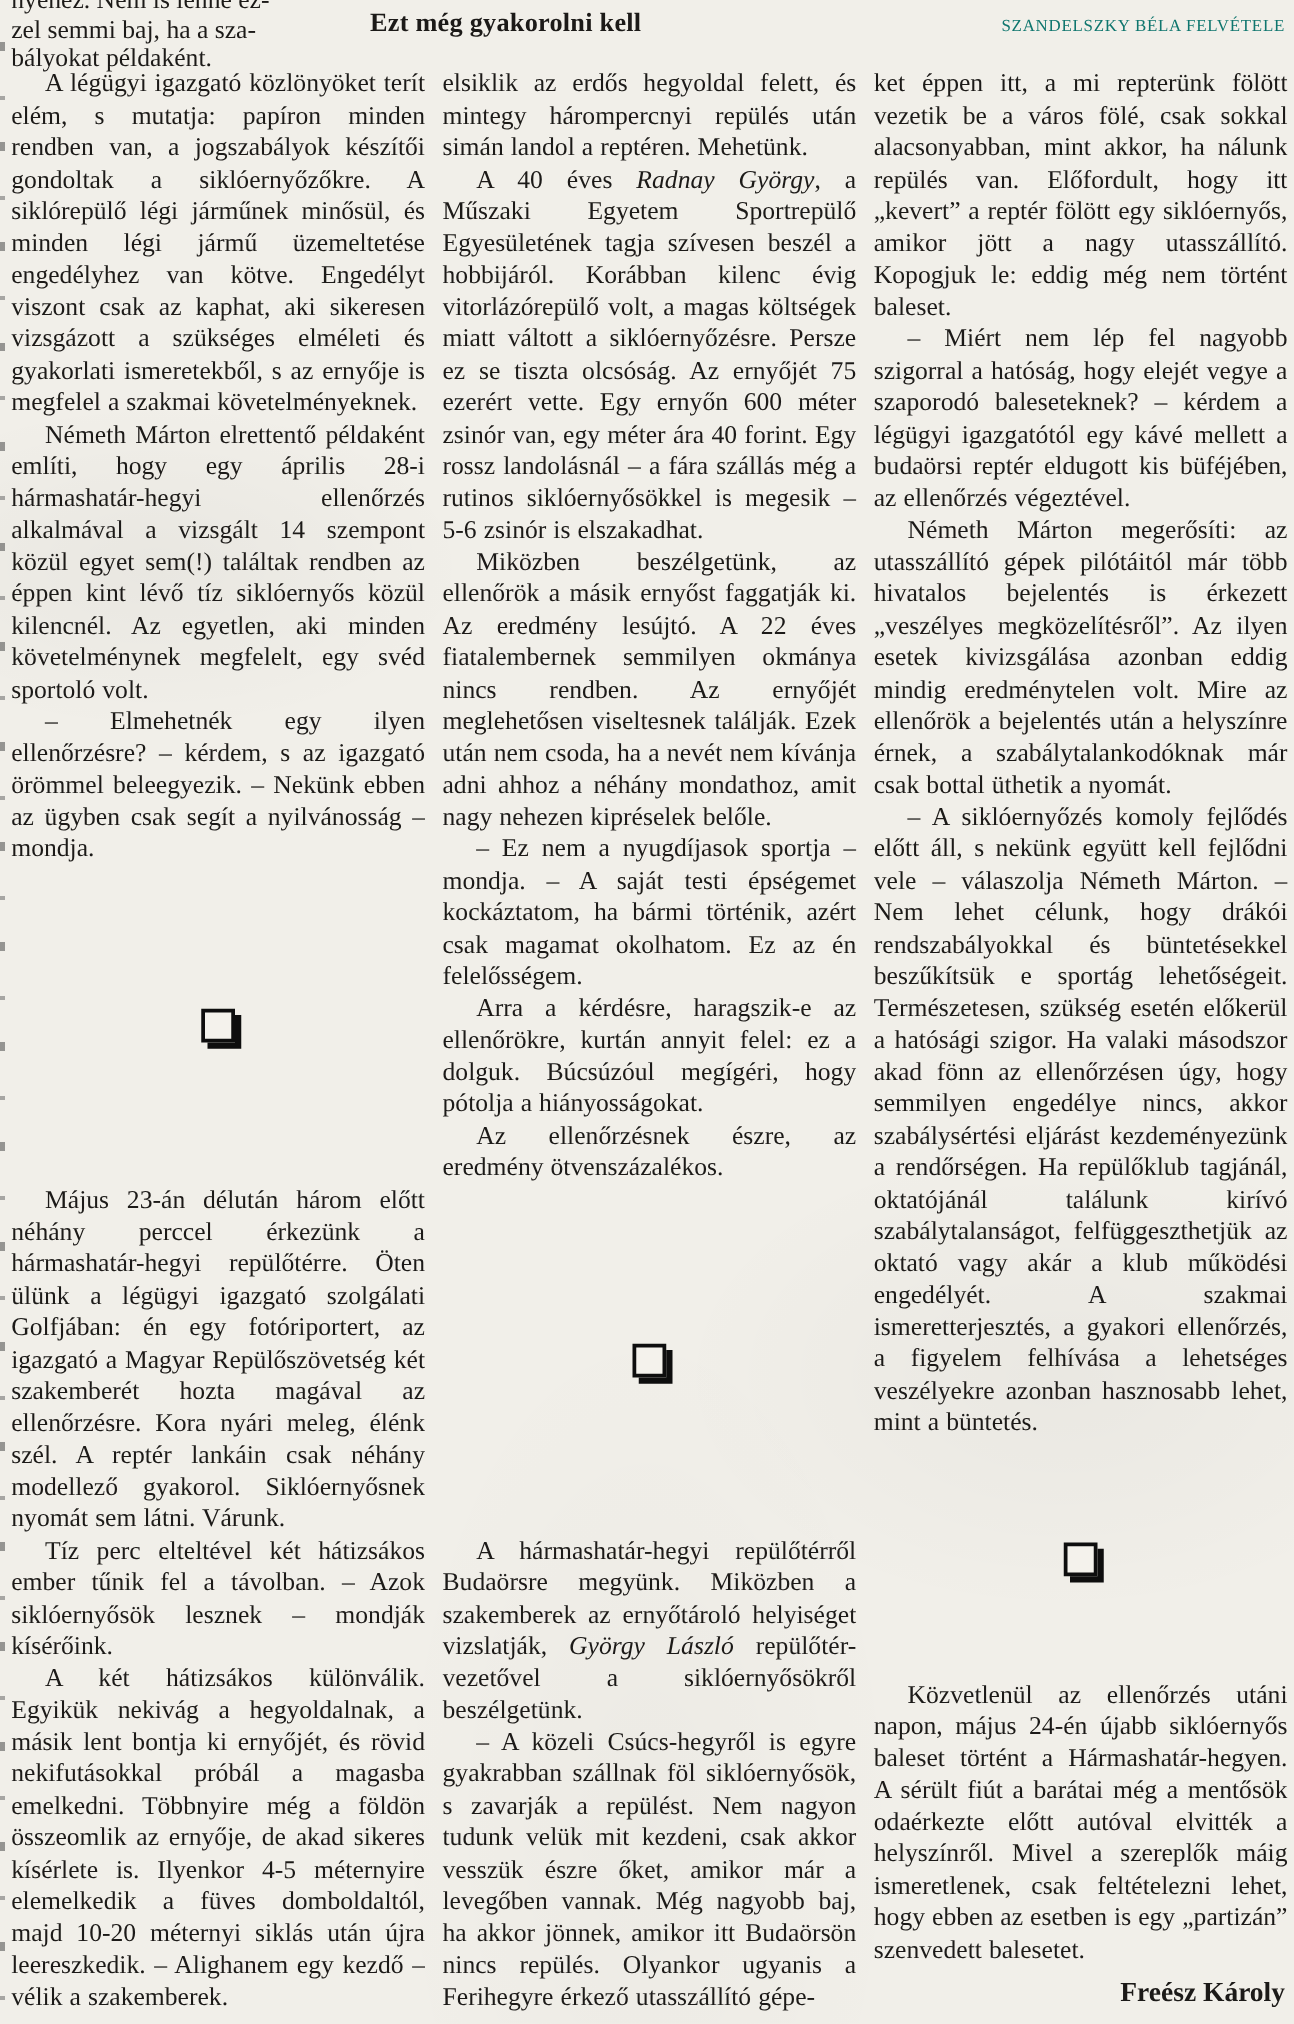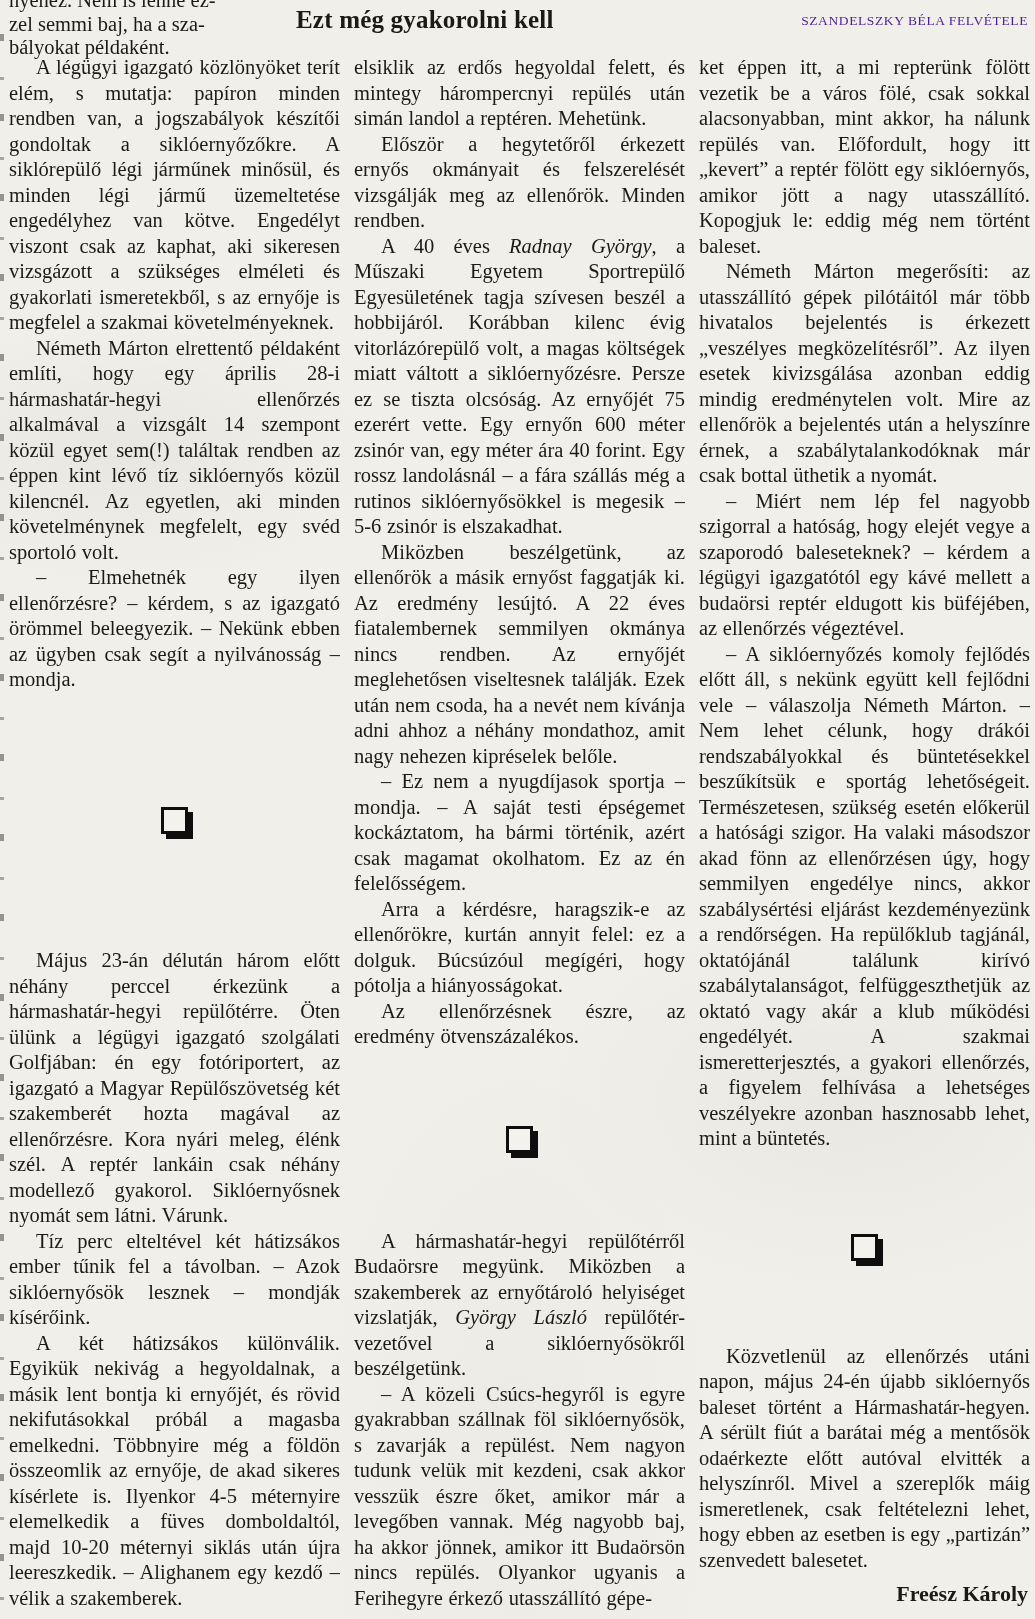--- a/index.html
+++ b/index.html
@@ -21,23 +21,23 @@
       transparent 0 34px, #4a4a4a 34px 41px, transparent 41px 77px, #6a6a6a 77px 80px);
   }
   .page { position:relative; padding:0 5px 0 9px; }
 
   
   .top-strip { position:relative; height:55px; }
   .continuation { position:absolute; left:0; top:-11px; width:282px;
     font-size:20.5px; line-height:23.5px; text-align:justify; }
   .continuation div { white-space:nowrap; overflow:hidden; }
   .photo-caption { position:absolute; left:287px; top:6px;
-    font-weight:bold; font-size:25px; letter-spacing:.2px; }
+    font-weight:bold; font-size:21px; letter-spacing:.2px; }
   .photo-credit { position:absolute; right:2px; top:13px;
-    font-size:13.5px; letter-spacing:.6px; font-weight:500; color:#4c1d95; }
+    font-size:13.5px; letter-spacing:.6px; font-weight:500; color:#0f766e; }
 
   
   .columns { display:flex; gap:14px; align-items:center; }
   .col { width:331px; height:1556px; overflow:hidden;
     display:flex; flex-direction:column; }
   p.para { margin:0; font-size:20.5px; line-height:25.5px;
     text-align:justify; text-indent:27px; word-spacing:.5px; }
   p.para.noindent { text-indent:0; }
   .italic { font-style:italic; }
   .break-wrap { flex:1 1 46px; min-height:46px;
@@ -71,36 +71,35 @@
         <p class="para"><span>– Elmehetnék egy ilyen ellenőrzésre? – kérdem, s az igazgató örömmel beleegyezik. – Nekünk ebben az ügyben csak segít a nyilvánosság – mondja.</span></p>
         <div class="break-wrap">
           <div class="break-square"></div>
         </div>
         <p class="para"><span>Május 23-án délután három előtt néhány perccel érkezünk a hármashatár-hegyi repülőtérre. Öten ülünk a légügyi igazgató szolgálati Golfjában: én egy fotóriportert, az igazgató a Magyar Repülőszövetség két szakemberét hozta magával az ellenőrzésre. Kora nyári meleg, élénk szél. A reptér lankáin csak néhány modellező gyakorol. Siklóernyősnek nyomát sem látni. Várunk.</span></p>
         <p class="para"><span>Tíz perc elteltével két hátizsákos ember tűnik fel a távolban. – Azok siklóernyősök lesznek – mondják kísérőink.</span></p>
         <p class="para"><span>A két hátizsákos különválik. Egyikük nekivág a hegyoldalnak, a másik lent bontja ki ernyőjét, és rövid nekifutásokkal próbál a magasba emelkedni. Többnyire még a földön összeomlik az ernyője, de akad sikeres kísérlete is. Ilyenkor 4-5 méternyire elemelkedik a füves domboldaltól, majd 10-20 méternyi siklás után újra leereszkedik. – Alighanem egy kezdő – vélik a szakemberek.</span></p>
       </div>
       <div class="col">
         <p class="para noindent"><span>elsiklik az erdős hegyoldal felett, és mintegy hárompercnyi repülés után simán landol a reptéren. Mehetünk.</span></p>
-        <p class="para"><span>Először a hegytetőről érkezett ernyős okmányait és felszerelését vizsgálják meg az ellenőrök. Minden rendben.</span></p>
         <p class="para"><span>A 40 éves </span><span class="italic">Radnay György</span><span>, a Műszaki Egyetem Sportrepülő Egyesületének tagja szívesen beszél a hobbijáról. Korábban kilenc évig vitorlázórepülő volt, a magas költségek miatt váltott a siklóernyőzésre. Persze ez se tiszta olcsóság. Az ernyőjét 75 ezerért vette. Egy ernyőn 600 méter zsinór van, egy méter ára 40 forint. Egy rossz landolásnál – a fára szállás még a rutinos siklóernyősökkel is megesik – 5-6 zsinór is elszakadhat.</span></p>
         <p class="para"><span>Miközben beszélgetünk, az ellenőrök a másik ernyőst faggatják ki. Az eredmény lesújtó. A 22 éves fiatalembernek semmilyen okmánya nincs rendben. Az ernyőjét meglehetősen viseltesnek találják. Ezek után nem csoda, ha a nevét nem kívánja adni ahhoz a néhány mondathoz, amit nagy nehezen kipréselek belőle.</span></p>
         <p class="para"><span>– Ez nem a nyugdíjasok sportja – mondja. – A saját testi épségemet kockáztatom, ha bármi történik, azért csak magamat okolhatom. Ez az én felelősségem.</span></p>
         <p class="para"><span>Arra a kérdésre, haragszik-e az ellenőrökre, kurtán annyit felel: ez a dolguk. Búcsúzóul megígéri, hogy pótolja a hiányosságokat.</span></p>
         <p class="para"><span>Az ellenőrzésnek észre, az eredmény ötvenszázalékos.</span></p>
         <div class="break-wrap">
           <div class="break-square"></div>
         </div>
         <p class="para"><span>A hármashatár-hegyi repülőtérről Budaörsre megyünk. Miközben a szakemberek az ernyőtároló helyiséget vizslatják, </span><span class="italic">György László</span><span> repülőtér-vezetővel a siklóernyősökről beszélgetünk.</span></p>
         <p class="para"><span>– A közeli Csúcs-hegyről is egyre gyakrabban szállnak föl siklóernyősök, s zavarják a repülést. Nem nagyon tudunk velük mit kezdeni, csak akkor vesszük észre őket, amikor már a levegőben vannak. Még nagyobb baj, ha akkor jönnek, amikor itt Budaörsön nincs repülés. Olyankor ugyanis a Ferihegyre érkező utasszállító gépe-</span></p>
       </div>
       <div class="col">
         <p class="para noindent"><span>ket éppen itt, a mi repterünk fölött vezetik be a város fölé, csak sokkal alacsonyabban, mint akkor, ha nálunk repülés van. Előfordult, hogy itt „kevert” a reptér fölött egy siklóernyős, amikor jött a nagy utasszállító. Kopogjuk le: eddig még nem történt baleset.</span></p>
+        <p class="para"><span>– Miért nem lép fel nagyobb szigorral a hatóság, hogy elejét vegye a szaporodó baleseteknek? – kérdem a légügyi igazgatótól egy kávé mellett a budaörsi reptér eldugott kis büféjében, az ellenőrzés végeztével.</span></p>
         <p class="para"><span>Németh Márton megerősíti: az utasszállító gépek pilótáitól már több hivatalos bejelentés is érkezett „veszélyes megközelítésről”. Az ilyen esetek kivizsgálása azonban eddig mindig eredménytelen volt. Mire az ellenőrök a bejelentés után a helyszínre érnek, a szabálytalankodóknak már csak bottal üthetik a nyomát.</span></p>
-        <p class="para"><span>– Miért nem lép fel nagyobb szigorral a hatóság, hogy elejét vegye a szaporodó baleseteknek? – kérdem a légügyi igazgatótól egy kávé mellett a budaörsi reptér eldugott kis büféjében, az ellenőrzés végeztével.</span></p>
         <p class="para"><span>– A siklóernyőzés komoly fejlődés előtt áll, s nekünk együtt kell fejlődni vele – válaszolja Németh Márton. – Nem lehet célunk, hogy drákói rendszabályokkal és büntetésekkel beszűkítsük e sportág lehetőségeit. Természetesen, szükség esetén előkerül a hatósági szigor. Ha valaki másodszor akad fönn az ellenőrzésen úgy, hogy semmilyen engedélye nincs, akkor szabálysértési eljárást kezdeményezünk a rendőrségen. Ha repülőklub tagjánál, oktatójánál találunk kirívó szabálytalanságot, felfüggeszthetjük az oktató vagy akár a klub működési engedélyét. A szakmai ismeretterjesztés, a gyakori ellenőrzés, a figyelem felhívása a lehetséges veszélyekre azonban hasznosabb lehet, mint a büntetés.</span></p>
         <div class="break-wrap">
           <div class="break-square"></div>
         </div>
         <p class="para"><span>Közvetlenül az ellenőrzés utáni napon, május 24-én újabb siklóernyős baleset történt a Hármashatár-hegyen. A sérült fiút a barátai még a mentősök odaérkezte előtt autóval elvitték a helyszínről. Mivel a szereplők máig ismeretlenek, csak feltételezni lehet, hogy ebben az esetben is egy „partizán” szenvedett balesetet.</span></p>
         <p class="byline">Freész Károly</p>
       </div>
     </div>
 
 </div>

